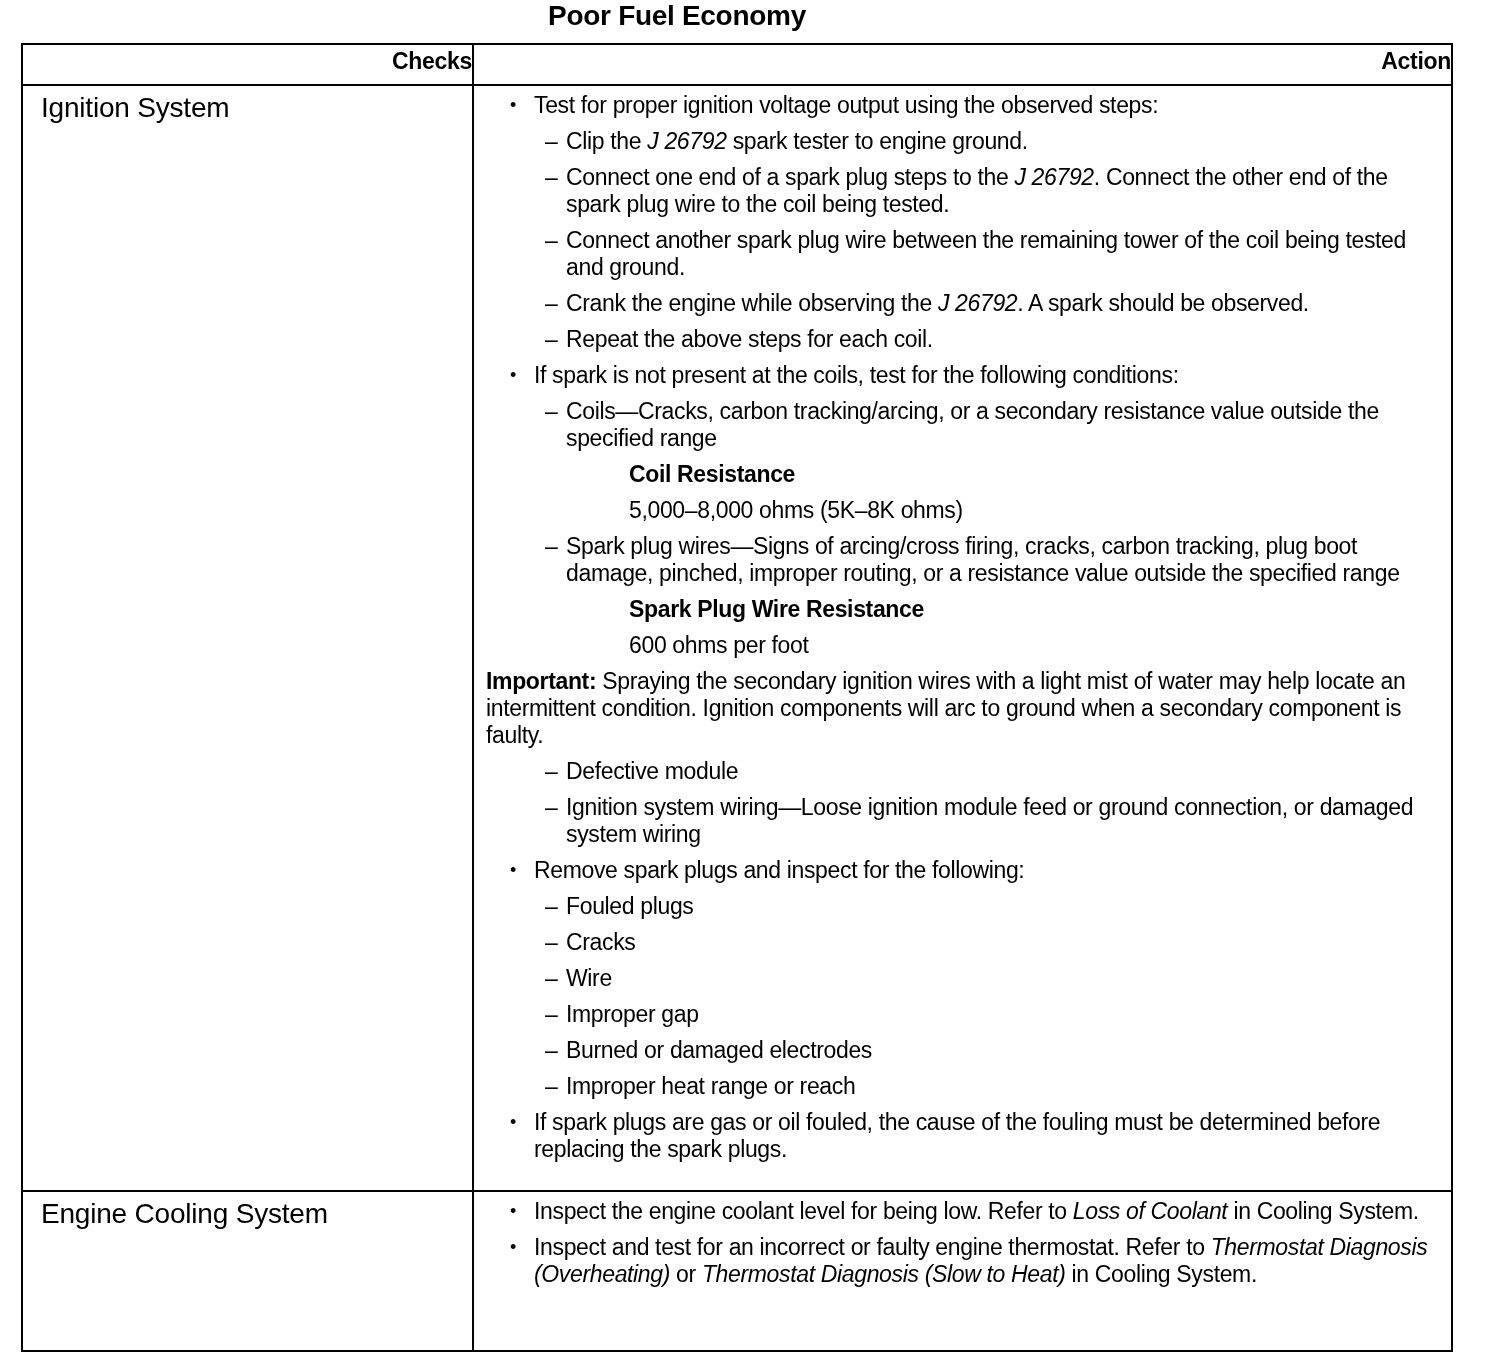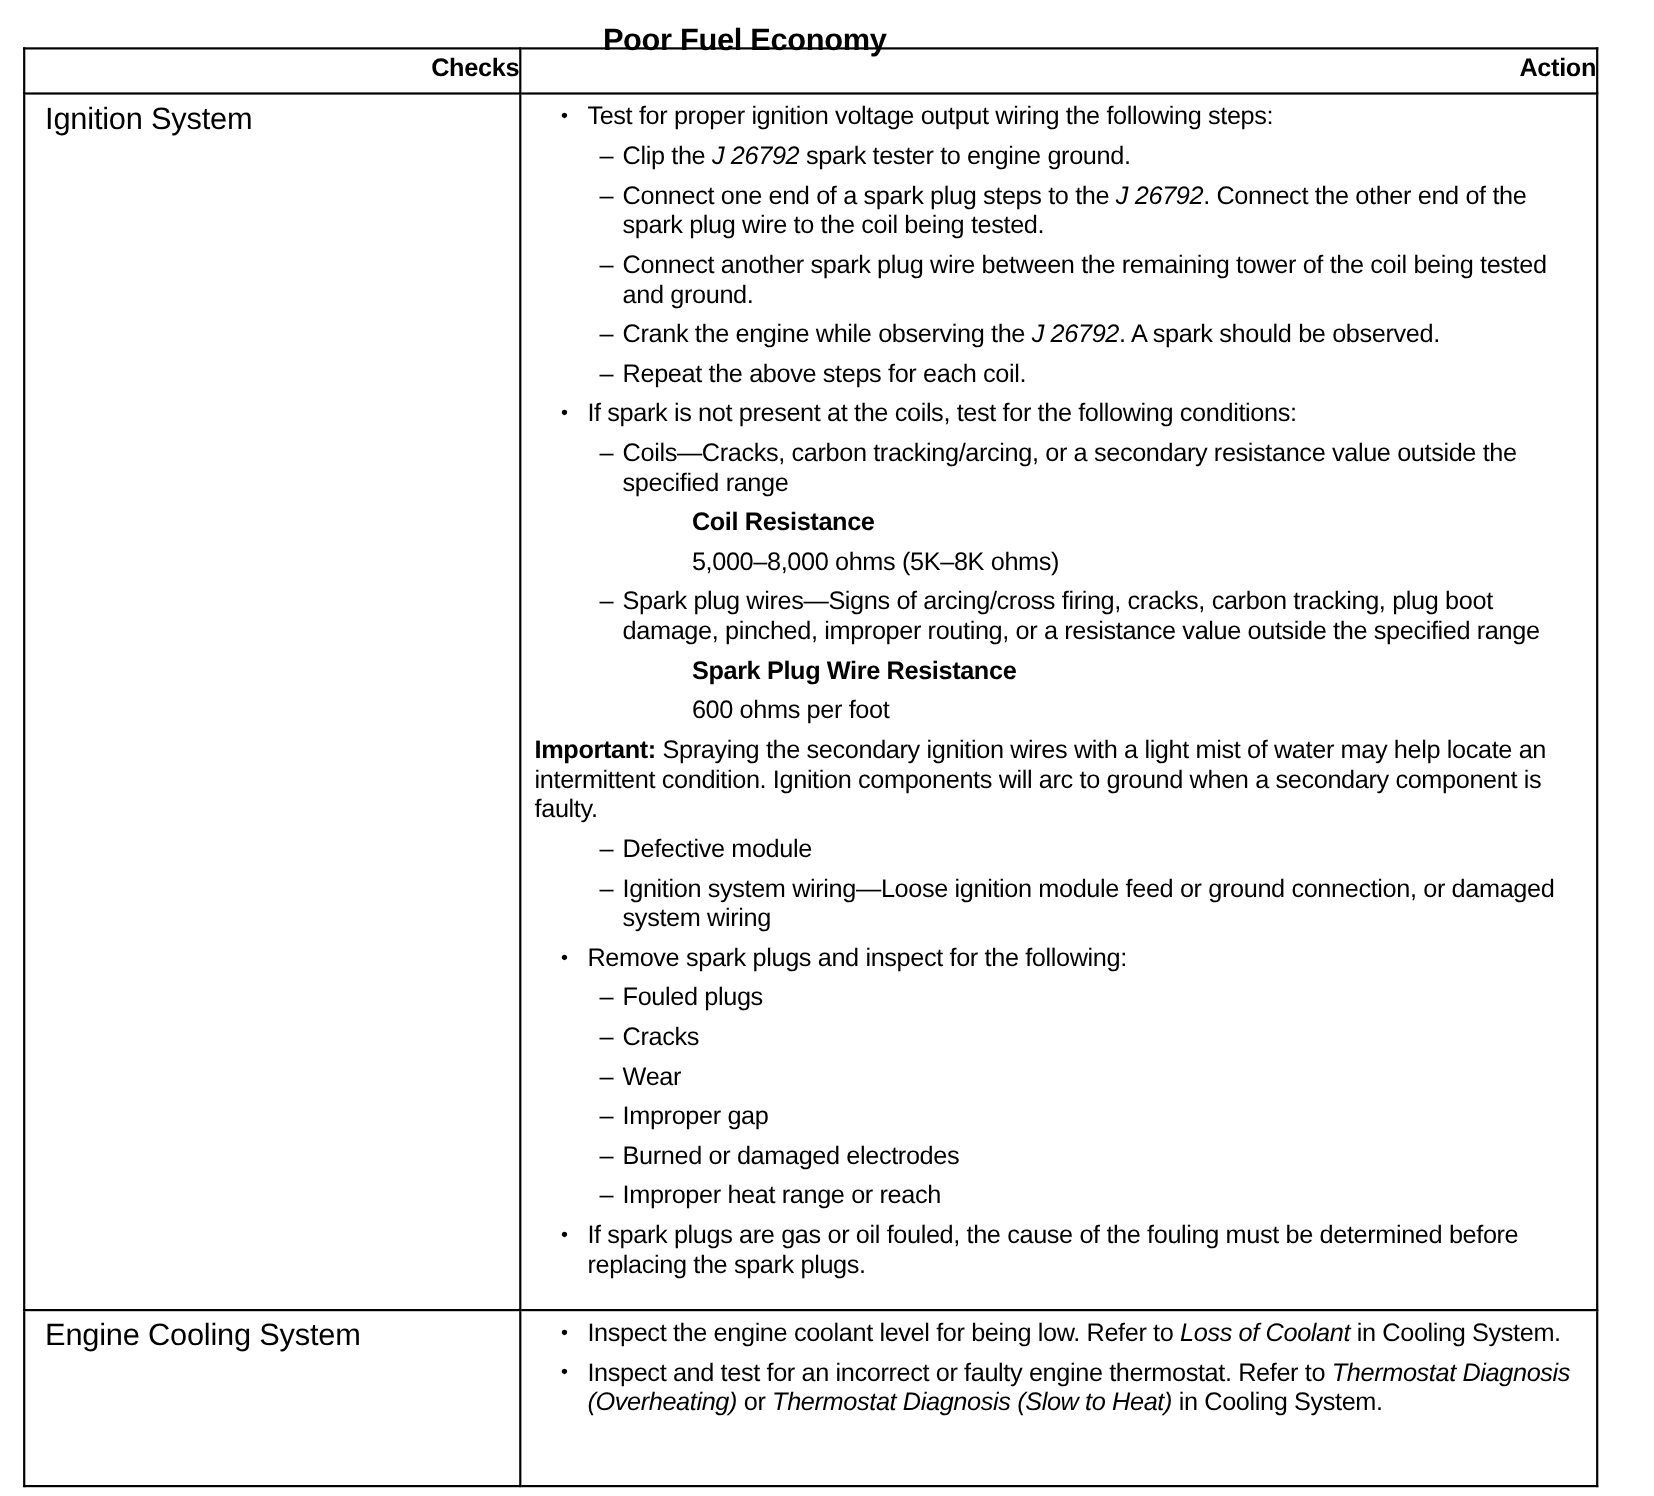--- a/index.html
+++ b/index.html
@@ -1,21 +1,21 @@
 <!DOCTYPE html>
 <html><head>
 <meta charset="utf-8">
 <style>
   html, body { margin: 0; padding: 0; background: #ffffff; }
   body {
     width: 1504px; height: 1360px; position: relative; overflow: hidden;
     font-family: "Liberation Sans", sans-serif; color: #000; font-stretch: condensed;
   }
   .title {
-    position: absolute; top: 20px; left: 0; width: 1354px; text-align: center;
+    position: absolute; top: 0; left: 0; width: 1354px; text-align: center;
     font-weight: bold; font-size: 28px; letter-spacing: -0.3px;
   }
   table.trouble {
     position: absolute; top: 43px; left: 21px; width: 1430px;
     border-collapse: collapse; table-layout: fixed;
     border: 2.5px solid #000;
   }
   table.trouble th, table.trouble td {
     border: 2px solid #000; vertical-align: top;
   }
@@ -62,21 +62,21 @@
       <th>Action</th>
     </tr>
   </thead>
   <tbody>
     <tr class="row1">
       <td class="check">Ignition System</td>
       <td class="action">
 
         <div class="bullet">
           <span class="mark">•</span>
-          <span>Test for proper ignition voltage output wiring the following steps:</span>
+          <span>Test for proper ignition voltage output using the observed steps:</span>
         </div>
         <div class="dash">
           <span class="mark">–</span>
           <span>Clip the </span><i>J 26792</i><span> spark tester to engine ground.</span>
         </div>
         <div class="dash">
           <span class="mark">–</span>
           <span>Connect one end of a spark plug steps to the </span><i>J 26792</i><span>. Connect the other end of the spark plug wire to the coil being tested.</span>
         </div>
         <div class="dash">
@@ -129,21 +129,21 @@
         <div class="dash">
           <span class="mark">–</span>
           <span>Fouled plugs</span>
         </div>
         <div class="dash">
           <span class="mark">–</span>
           <span>Cracks</span>
         </div>
         <div class="dash">
           <span class="mark">–</span>
-          <span>Wear</span>
+          <span>Wire</span>
         </div>
         <div class="dash">
           <span class="mark">–</span>
           <span>Improper gap</span>
         </div>
         <div class="dash">
           <span class="mark">–</span>
           <span>Burned or damaged electrodes</span>
         </div>
         <div class="dash">

